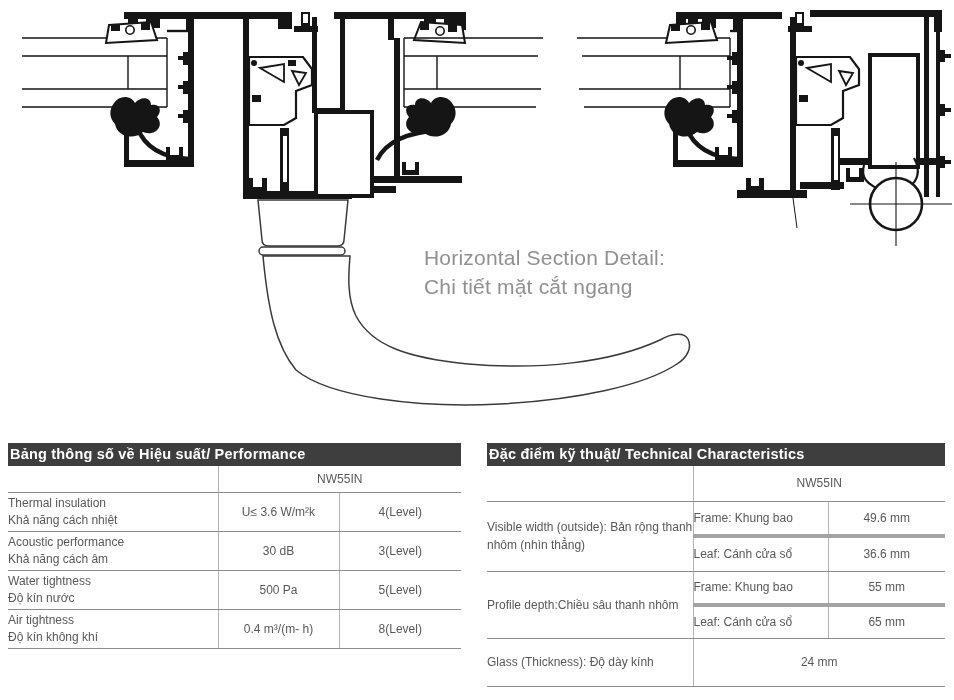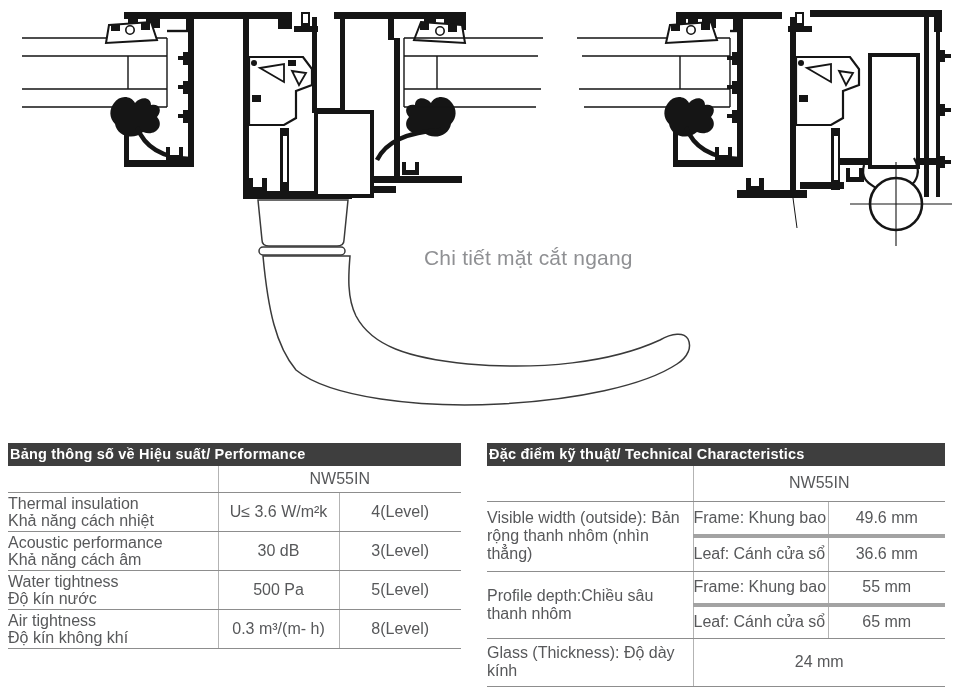--- a/index.html
+++ b/index.html
@@ -8,21 +8,21 @@
   .drawing{position:absolute;left:0;top:0;width:954px;height:443px;}
   .caption{position:absolute;left:424px;top:243px;font-size:21px;line-height:29px;
            color:#8f9093;letter-spacing:.2px;}
   
   .tablebox{position:absolute;top:443px;}
   .perfbox{left:8px;width:453px;}
   .techbox{left:487px;width:458px;}
   .hbar{height:23px;background:#3e3e3e;color:#fff;font-weight:bold;font-size:14.5px;
         line-height:23px;padding-left:2px;letter-spacing:.2px;white-space:nowrap;}
   table.tbl{border-collapse:collapse;table-layout:fixed;width:100%;color:#57585a;}
-  table.tbl td{padding:0;vertical-align:middle;font-size:16px;}
+  table.tbl td{padding:0;vertical-align:middle;font-size:12px;}
   .prodcell{text-align:center;font-size:15px;}
   .vr{border-right:1px solid #b3b3b3;}
   .bl{border-bottom:1px solid #8d8d8d;}
   .bll{border-bottom:4px solid #a3a3a3;}
   .lbl{padding-left:5px;line-height:17px;margin-top:8px;}
   .lbl .l1,.lbl .l2{display:block;}
   .valc{text-align:center;font-size:14.5px;}
   .part{padding-left:12px;}
   .techlbl{padding-left:5px;line-height:18px;padding-right:14px;}
 </style>
@@ -214,20 +214,21 @@
         <path d="M864,165 C860,180 870,184 876,188" stroke-width="2.2"></path>
         <path d="M914,158 C922,172 916,182 910,186" stroke-width="2.2"></path>
         <circle cx="896" cy="204" r="26" stroke-width="2.6" fill="#fff"></circle>
         <path d="M850,204 H952 M896,162 V246" stroke-width="1.1"></path>
         <path d="M793,198 L797,228" stroke-width="1"></path>
       </g>
     </g>
   </svg>
 
   <div class="caption">
+    <div>Horizontal Section Detail:</div>
     <div>Chi tiết mặt cắt ngang</div>
   </div>
 
   <div class="tablebox perfbox">
     <div class="hbar">Bảng thông số về Hiệu suất/ Performance</div>
     <table class="tbl">
       <colgroup>
           <col style="width:210px">
           <col style="width:121px">
           <col style="width:122px">
@@ -259,21 +260,21 @@
               <span class="l2">Độ kín nước</span>
             </td>
         <td class="valc vr bl">500 Pa</td>
         <td class="valc bl">5(Level)</td>
       </tr>
       <tr style="height:39px">
         <td class="lbl vr bl">
               <span class="l1">Air tightness</span>
               <span class="l2">Độ kín không khí</span>
             </td>
-        <td class="valc vr bl">0.3 m³/(m- h)</td>
+        <td class="valc vr bl">0.4 m³/(m- h)</td>
         <td class="valc bl">8(Level)</td>
       </tr>
     </tbody>
       </table>
   </div>
 
   <div class="tablebox techbox">
     <div class="hbar">Đặc điểm kỹ thuật/ Technical Characteristics</div>
     <table class="tbl">
       <colgroup>

